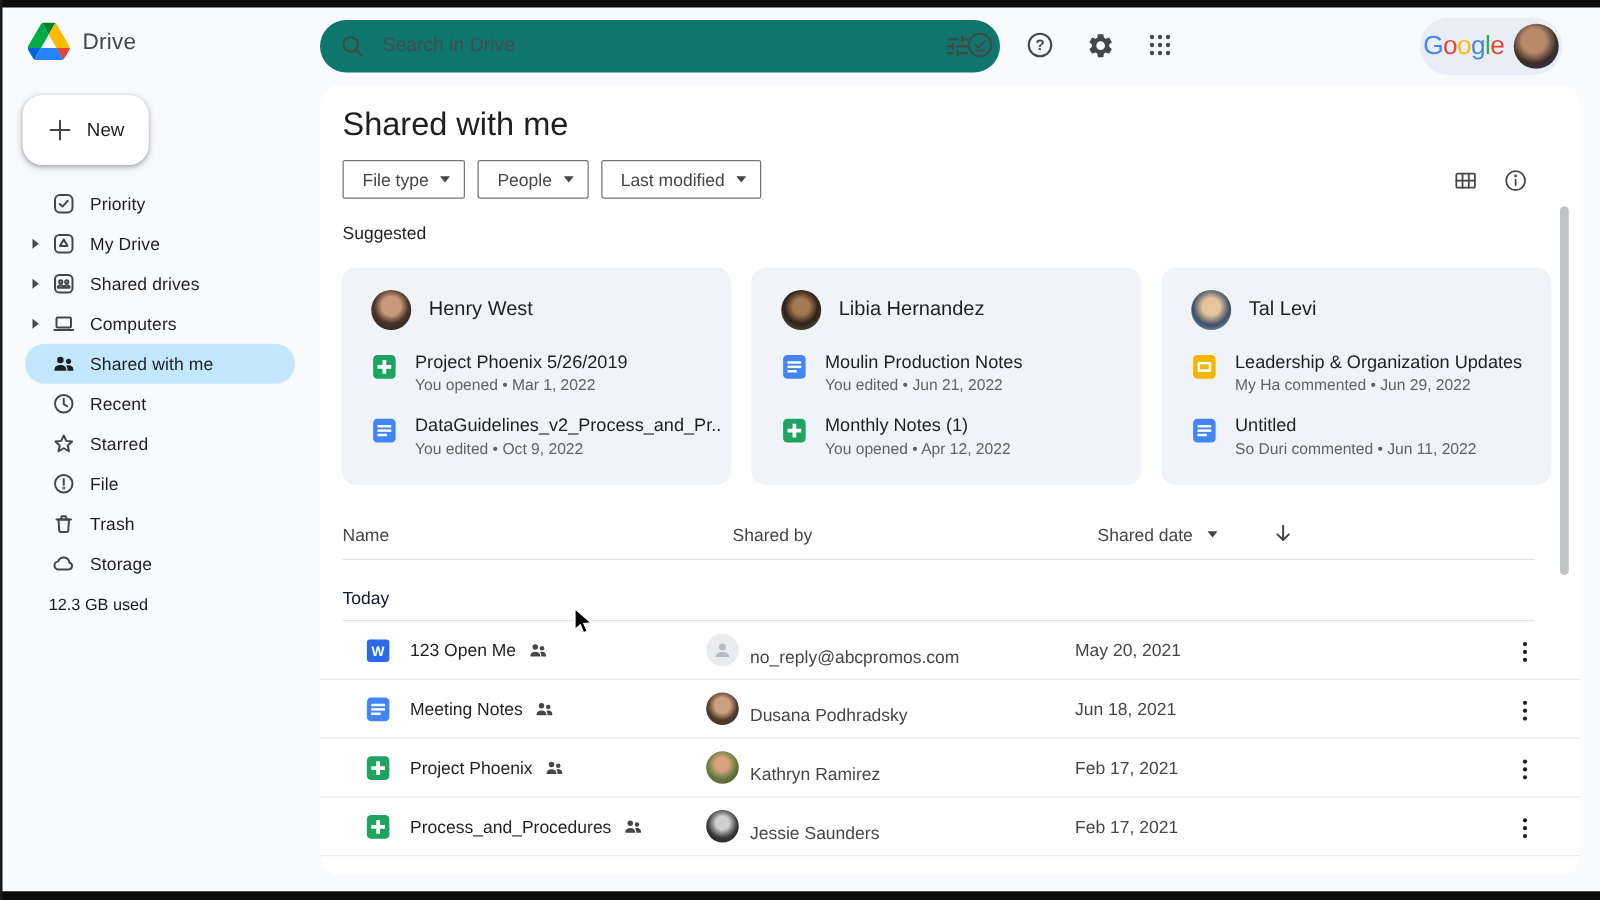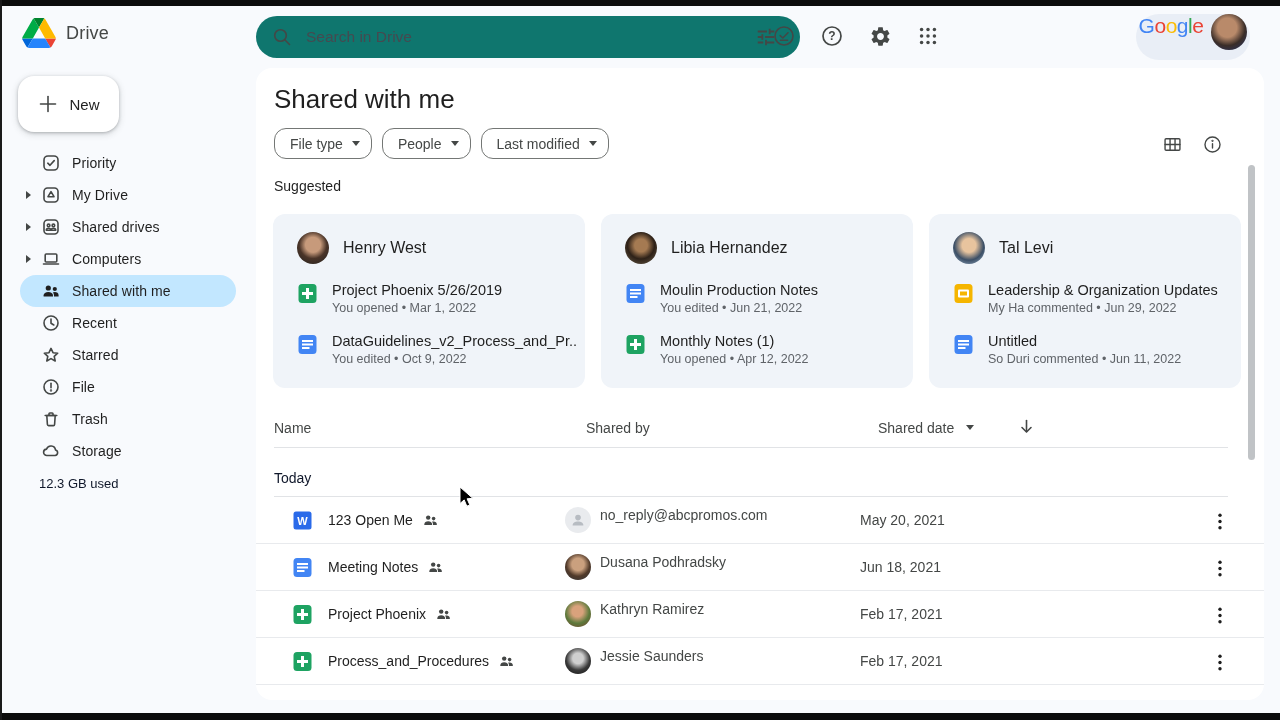--- a/index.html
+++ b/index.html
@@ -20,21 +20,21 @@
 
   .searchbar { position:absolute; left:254px; top:10px; width:544px; height:42px; background:#0f766e;
                border-radius:21px; display:flex; align-items:center; padding:0 14px 0 16px; }
   .searchbar input { flex:1; border:none; outline:none; background:transparent; font-size:15.5px;
                      color:#1f1f1f; font-family:"Liberation Sans",sans-serif; margin-left:14px; }
   .searchbar input::placeholder { color:#454a50; opacity:1; }
   .icon-btn { width:40px; height:40px; border-radius:50%; display:flex; align-items:center;
               justify-content:center; background:transparent; border:none; cursor:pointer; }
   .tb-actions { position:absolute; right:332px; top:10px; display:flex; gap:8px; align-items:center; }
   .google-pill { position:absolute; right:30px; top:8px; width:114px; height:46px; background:#e9eef6;
-                 border-radius:23px; display:flex; align-items:flex-start; justify-content:center; gap:8px; }
+                 border-radius:23px; display:flex; align-items:center; justify-content:center; gap:8px; }
   .gword { font-size:21px; font-weight:500; letter-spacing:-0.5px; }
   .gword span:nth-child(1){color:#4285F4}.gword span:nth-child(2){color:#EA4335}
   .gword span:nth-child(3){color:#FBBC05}.gword span:nth-child(4){color:#4285F4}
   .gword span:nth-child(5){color:#34A853}.gword span:nth-child(6){color:#EA4335}
   .avatar { border-radius:50%; display:inline-block; flex:none; }
   .av-user  { width:36px; height:36px; background:radial-gradient(circle at 45% 38%, #b98a6a 0 32%, #3a2d28 60%, #23336b 100%); }
 
   
   .sidebar { position:absolute; left:2px; top:68px; width:254px; bottom:7px; }
   .new-btn { position:absolute; left:16px; top:8px; width:101px; height:56px; background:#fff; border:none;
@@ -49,21 +49,21 @@
                         border-top:4px solid transparent; border-bottom:4px solid transparent; }
   .nav-item .nicon { width:18px; height:18px; display:flex; margin-right:12px; flex:none; }
   .nav-item .nlabel { font-size:14px; color:#1f1f1f; letter-spacing:.1px; }
   .storage-used { position:absolute; left:37px; top:408px; font-size:13px; color:#0f172a; }
 
   
   .main-card { position:absolute; left:256px; top:68px; width:1008px; height:632px; background:#fff;
                border-radius:16px; overflow:hidden; }
   .page-title { position:absolute; left:18px; top:16px; font-size:26px; font-weight:400; color:#1f1f1f; }
   .chips { position:absolute; left:18px; top:60px; display:flex; gap:10px; }
-  .chip { height:31px; border:1px solid #747775; border-radius:12px; background:#fff; display:flex;
+  .chip { height:31px; border:1px solid #747775; border-radius:2px; background:#fff; display:flex;
           align-items:center; gap:9px; padding:0 11px 0 15px; font-size:14px; color:#444746; cursor:pointer;
           font-family:"Liberation Sans",sans-serif; }
   .caret { width:0; height:0; border-left:4.5px solid transparent; border-right:4.5px solid transparent;
            border-top:5px solid #444746; }
   .view-icons { position:absolute; right:36px; top:60px; display:flex; gap:8px; }
 
   .section-label { position:absolute; left:18px; top:110px; font-size:14px; font-weight:500; color:#1f1f1f; }
 
   .sugg-row { position:absolute; left:17px; top:146px; display:flex; gap:16px; }
   .sugg-card { width:312px; height:174px; background:#f0f4f9; border-radius:12px; padding:18px 20px 0 24px; cursor:pointer; }
@@ -83,21 +83,21 @@
   .col-date { position:absolute; left:604px; display:flex; align-items:center; gap:12px; cursor:pointer; }
   .sort-arrow { position:absolute; left:744px; cursor:pointer; }
   .group-label { position:absolute; left:18px; right:36px; top:392px; height:37px; display:flex; align-items:center;
                  font-size:14px; color:#0f172a; border-bottom:1px solid #e1e3e6; }
   .rows { position:absolute; left:0; right:0; top:429px; }
   .file-row { position:relative; height:47px; border-bottom:1px solid #e8eaed; cursor:pointer; }
   .file-row .ficon { position:absolute; left:36px; top:13px; width:21px; height:21px; }
   .file-row .rname { position:absolute; left:72px; top:15px; font-size:14px; font-weight:500; color:#1f1f1f;
                      display:flex; align-items:center; gap:10px; }
   .shared-ind { width:15px; height:15px; display:inline-flex; }
-  .file-row .rsharer { position:absolute; left:309px; top:10px; display:flex; align-items:flex-start; gap:9px;
+  .file-row .rsharer { position:absolute; left:309px; top:10px; display:flex; align-items:flex-end; gap:9px;
                        font-size:14px; color:#444746; }
   .av26 { width:26px; height:26px; }
   .file-row .rdate { position:absolute; left:604px; top:15px; font-size:14px; color:#444746; }
   .file-row .kebab { position:absolute; left:952px; top:12px; width:24px; height:24px; border:none;
                      background:transparent; display:flex; align-items:center; justify-content:center; cursor:pointer; }
 
   
   .av-henry  { background:radial-gradient(circle at 50% 40%, #c79a7b 0 30%, #4a3428 55%, #20201e 100%); }
   .av-libia  { background:radial-gradient(circle at 50% 42%, #a57a52 0 26%, #2e2118 55%, #6b5f4c 100%); }
   .av-tal    { background:radial-gradient(circle at 50% 42%, #e8c49e 0 28%, #3c4f66 60%, #9fb6cc 100%); }

